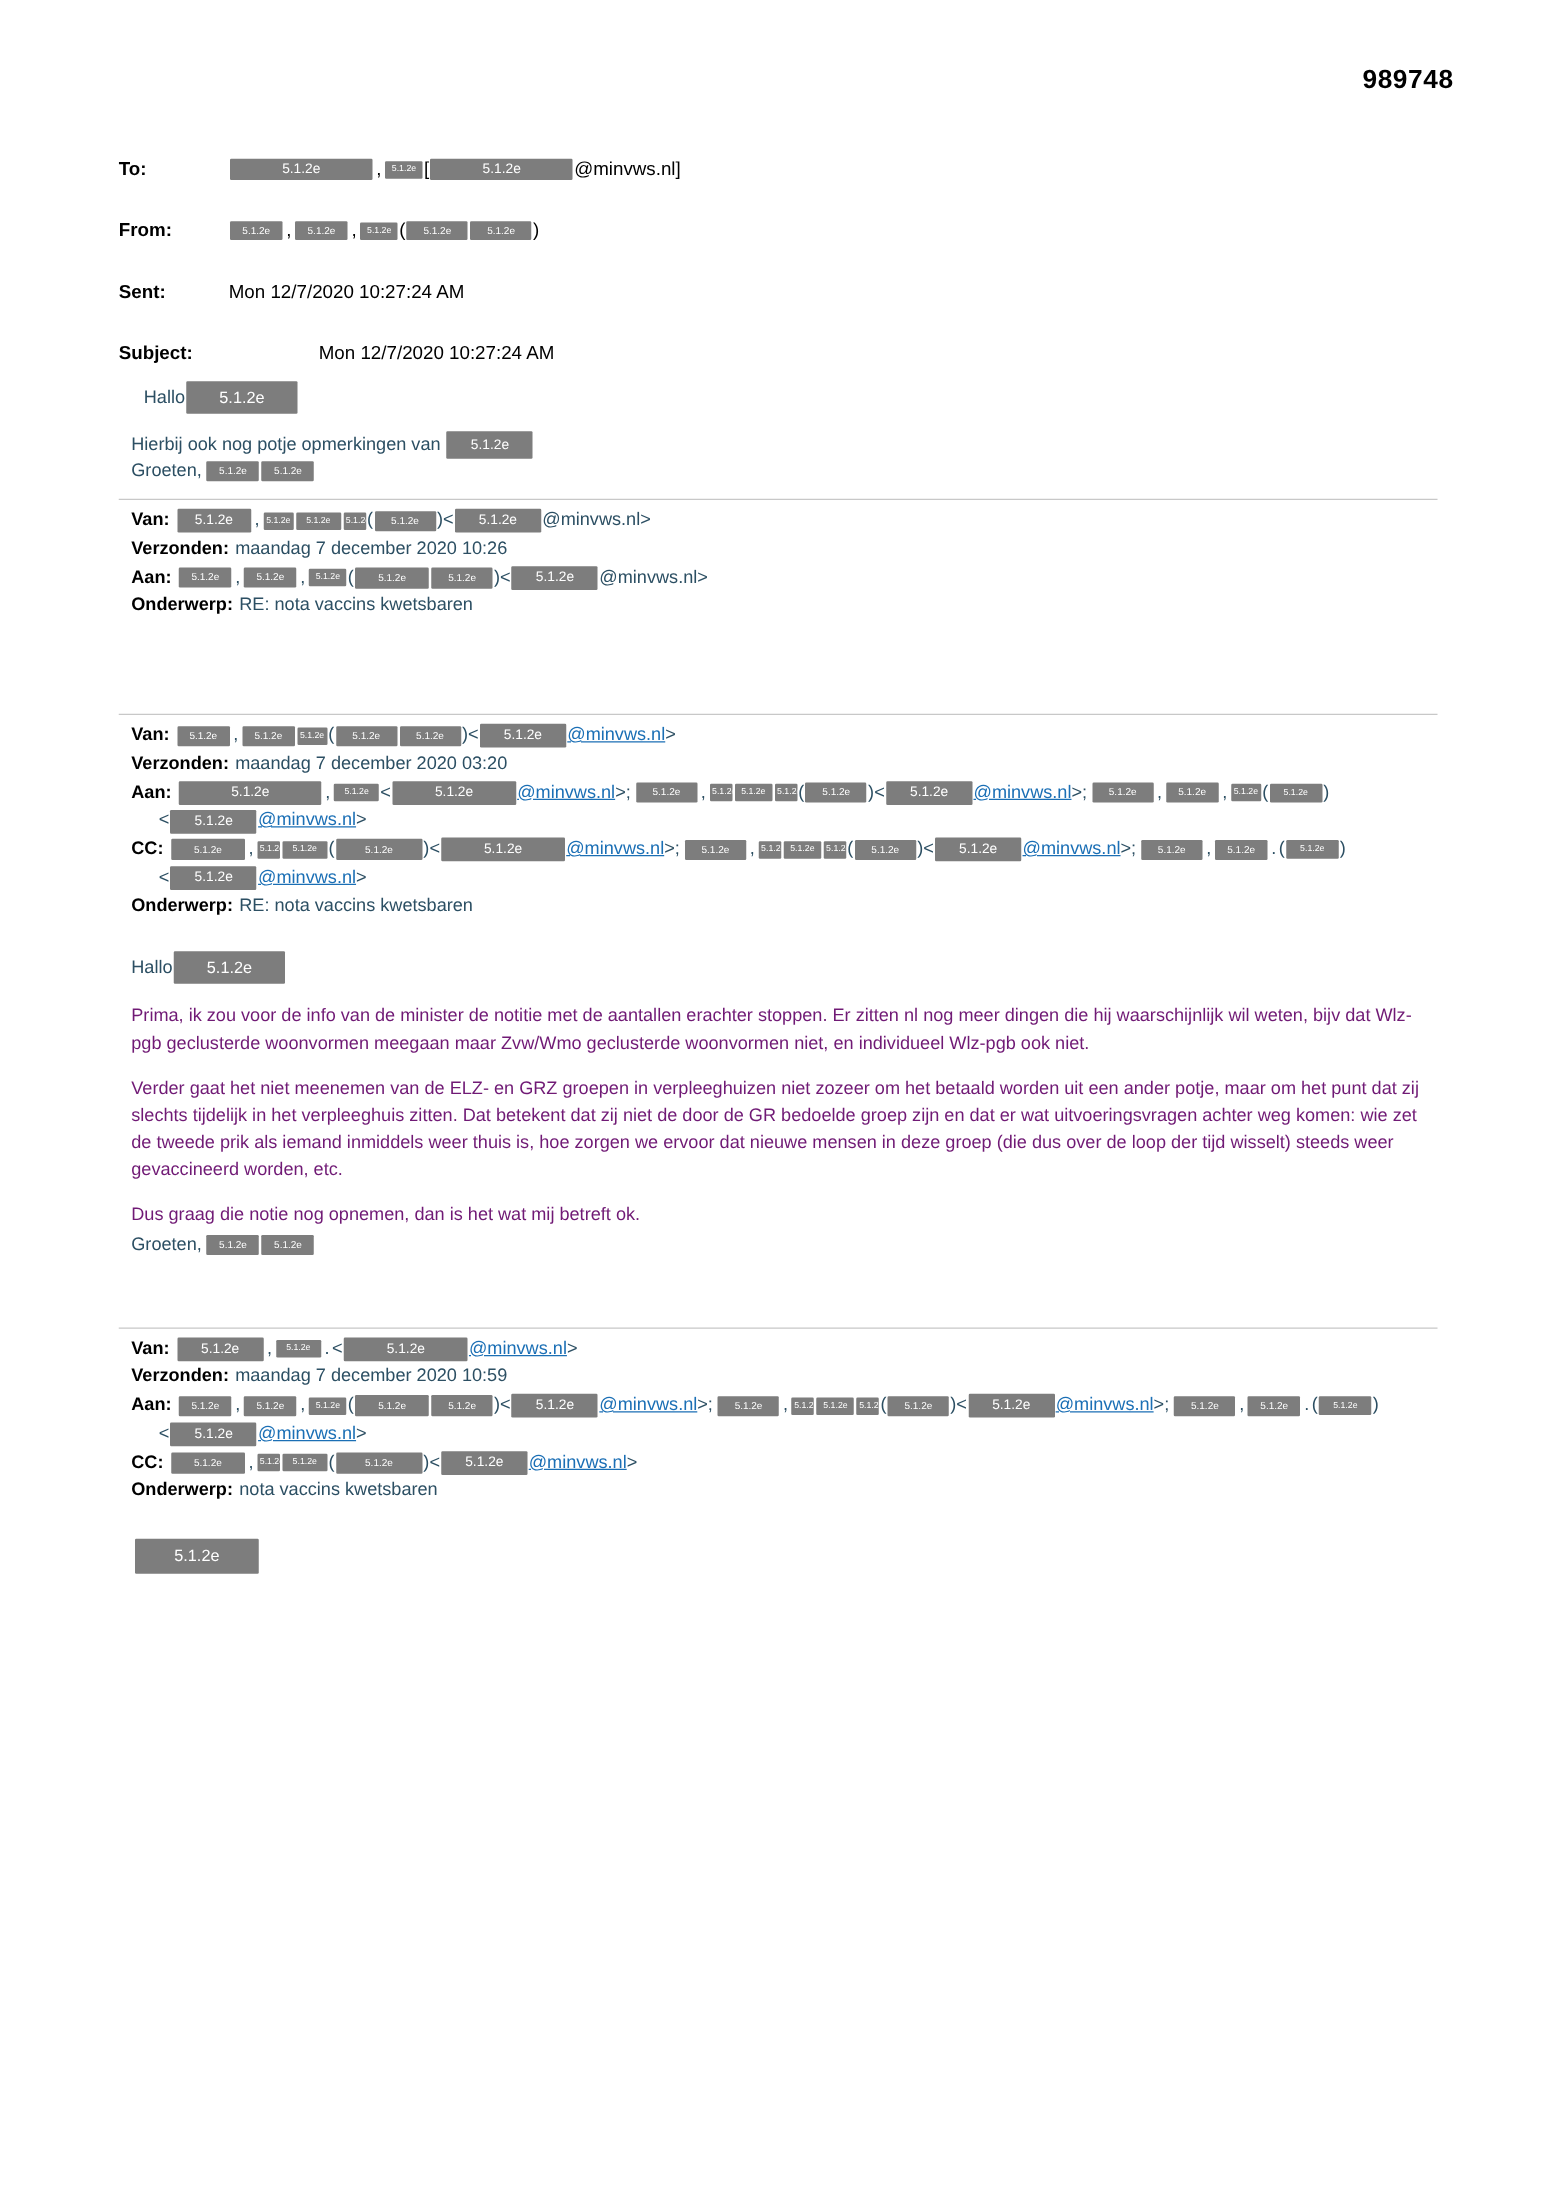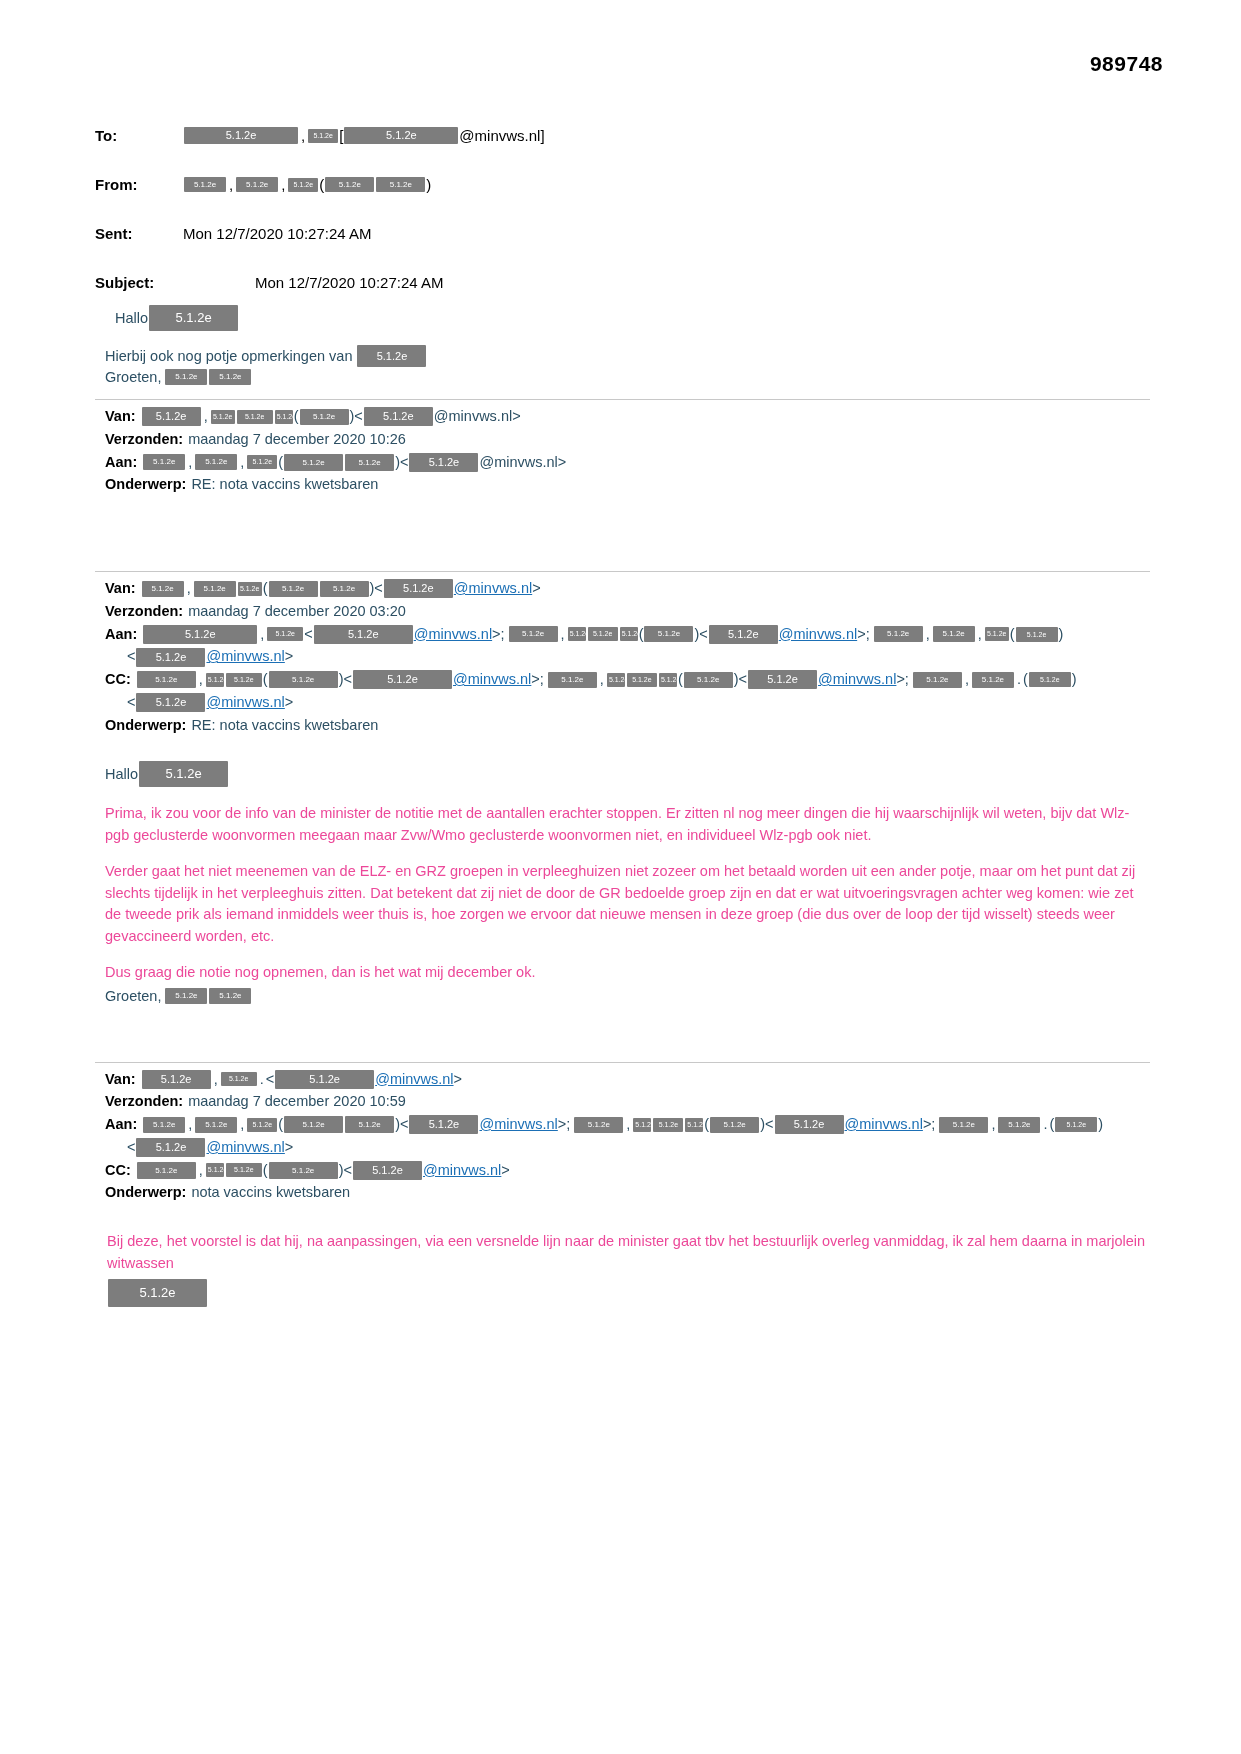--- a/index.html
+++ b/index.html
@@ -131,21 +131,21 @@
     margin-right: 5px;
   }
   .mail {
     color: #1b6fb5;
     text-decoration: underline;
   }
   .mail.plain { text-decoration: none; color: #2c4f63; }
   .sep-comma { margin: 0 2px; }
 
   .para {
-    color: #ec4899;
+    color: #701a75;
     font-size: 14.5px;
     line-height: 1.5;
     margin: 0 0 14px 0;
     padding-left: 10px;
   }
   .para.tight { margin-bottom: 4px; }
 
   .hallo {
     display: flex;
     align-items: center;
@@ -384,21 +384,21 @@
 
     <div style="height:24px;"></div>
 
     <div class="hallo" style="margin-bottom:16px;">
       <span>Hallo</span>
       <span class="red w85" style="height:26px;line-height:26px;font-size:13px;">5.1.2e</span>
     </div>
 
     <p class="para">Prima, ik zou voor de info van de minister de notitie met de aantallen erachter stoppen. Er zitten nl nog meer dingen die hij waarschijnlijk wil weten, bijv dat Wlz-pgb geclusterde woonvormen meegaan maar Zvw/Wmo geclusterde woonvormen niet, en individueel Wlz-pgb ook niet.</p>
     <p class="para">Verder gaat het niet meenemen van de ELZ- en GRZ groepen in verpleeghuizen niet zozeer om het betaald worden uit een ander potje, maar om het punt dat zij slechts tijdelijk in het verpleeghuis zitten. Dat betekent dat zij niet de door de GR bedoelde groep zijn en dat er wat uitvoeringsvragen achter weg komen: wie zet de tweede prik als iemand inmiddels weer thuis is, hoe zorgen we ervoor dat nieuwe mensen in deze groep (die dus over de loop der tijd wisselt) steeds weer gevaccineerd worden, etc.</p>
-    <p class="para tight">Dus graag die notie nog opnemen, dan is het wat mij december ok.</p>
+    <p class="para tight">Dus graag die notie nog opnemen, dan is het wat mij betreft ok.</p>
 
     <div class="line" style="padding-left:10px;color:#2c4f63;font-size:14.5px;">
       <span>Groeten,</span>
       <span class="red w38 sm" style="height:16px;line-height:16px;margin-left:4px;">5.1.2e</span>
       <span class="red w38 sm" style="height:16px;line-height:16px;">5.1.2e</span>
     </div>
 
     <div style="height:44px;"></div>
 
     <hr class="sep">
@@ -480,20 +480,19 @@
       </div>
 
       <div class="fld">
         <b>Onderwerp:</b>
         <span>nota vaccins kwetsbaren</span>
       </div>
     </div>
 
     <div style="height:26px;"></div>
 
-    <p class="para tight" style="padding-left:12px;">Bij deze, het voorstel is dat hij, na aanpassingen, via een versnelde lijn naar de minister gaat tbv het bestuurlijk overleg vanmiddag, ik zal hem daarna in marjolein witwassen</p>
 
     <div style="padding-left:12px;">
       <span class="red w95" style="height:28px;line-height:28px;font-size:13px;">5.1.2e</span>
     </div>
 
   </div>
 </div>
 
 </body></html>

